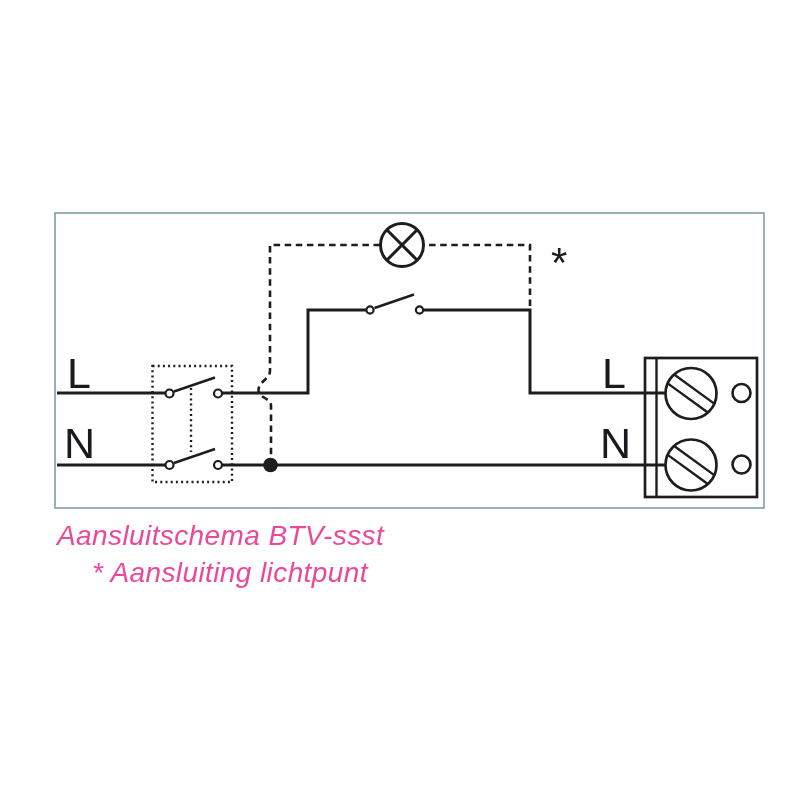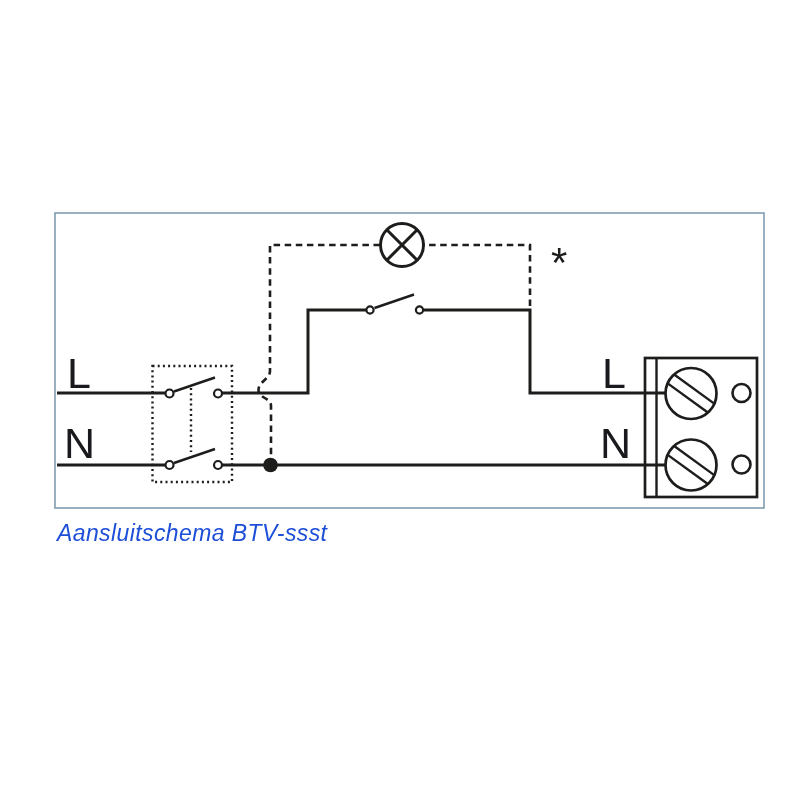--- a/index.html
+++ b/index.html
@@ -23,24 +23,24 @@
   .blockfill  { fill: #ffffff; stroke: #1d1d1b; stroke-width: 2.7; }
   .screw      { fill: #ffffff; stroke: #1d1d1b; stroke-width: 2.7; }
   .hole       { fill: #ffffff; stroke: #1d1d1b; stroke-width: 2.6; }
 
   .wire-label { font: 500 43px "Liberation Sans", sans-serif; fill: #1a1a1e; }
   .asterisk   { font: 400 42px "Liberation Sans", sans-serif; fill: #1d1d1b; }
 
   .caption-text {
     position: absolute;
     font-style: italic;
-    font-size: 23px;
+    font-size: 28px;
     line-height: 1.1;
     letter-spacing: 0.4px;
-    color: #1d4ed8;
+    color: #ec4899;
     white-space: nowrap;
   }
   .caption-main { left: 57px; top: 521px; }
   .caption-foot { left: 92px; top: 558px; }
 </style>
 </head>
 <body>
 
 <div class="canvas">
 
@@ -108,14 +108,15 @@
 
     <g>
       <text class="wire-label" x="67" y="388">L</text>
       <text class="wire-label" x="64" y="458">N</text>
       <text class="wire-label" x="602" y="388">L</text>
       <text class="wire-label" x="600" y="458">N</text>
     </g>
   </svg>
 
   <div class="caption-text caption-main">Aansluitschema BTV-ssst</div>
+  <div class="caption-text caption-foot">* Aansluiting lichtpunt</div>
 
 </div>
 
 </body></html>

